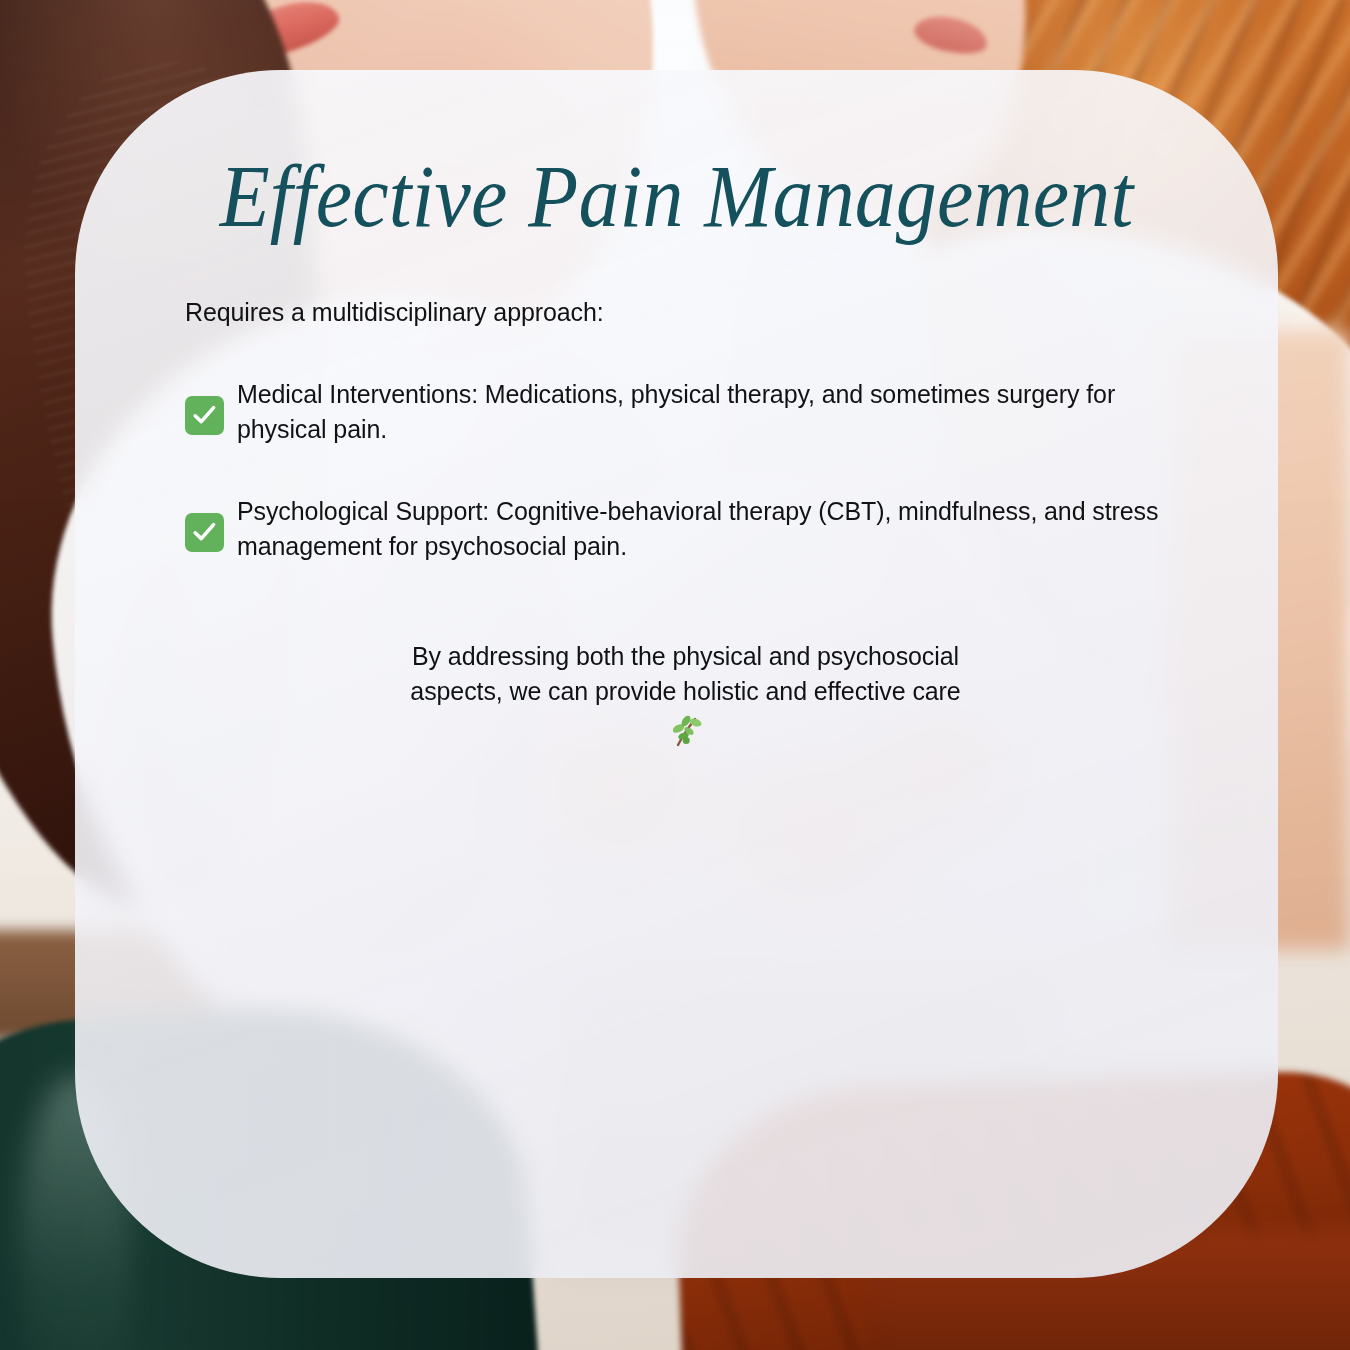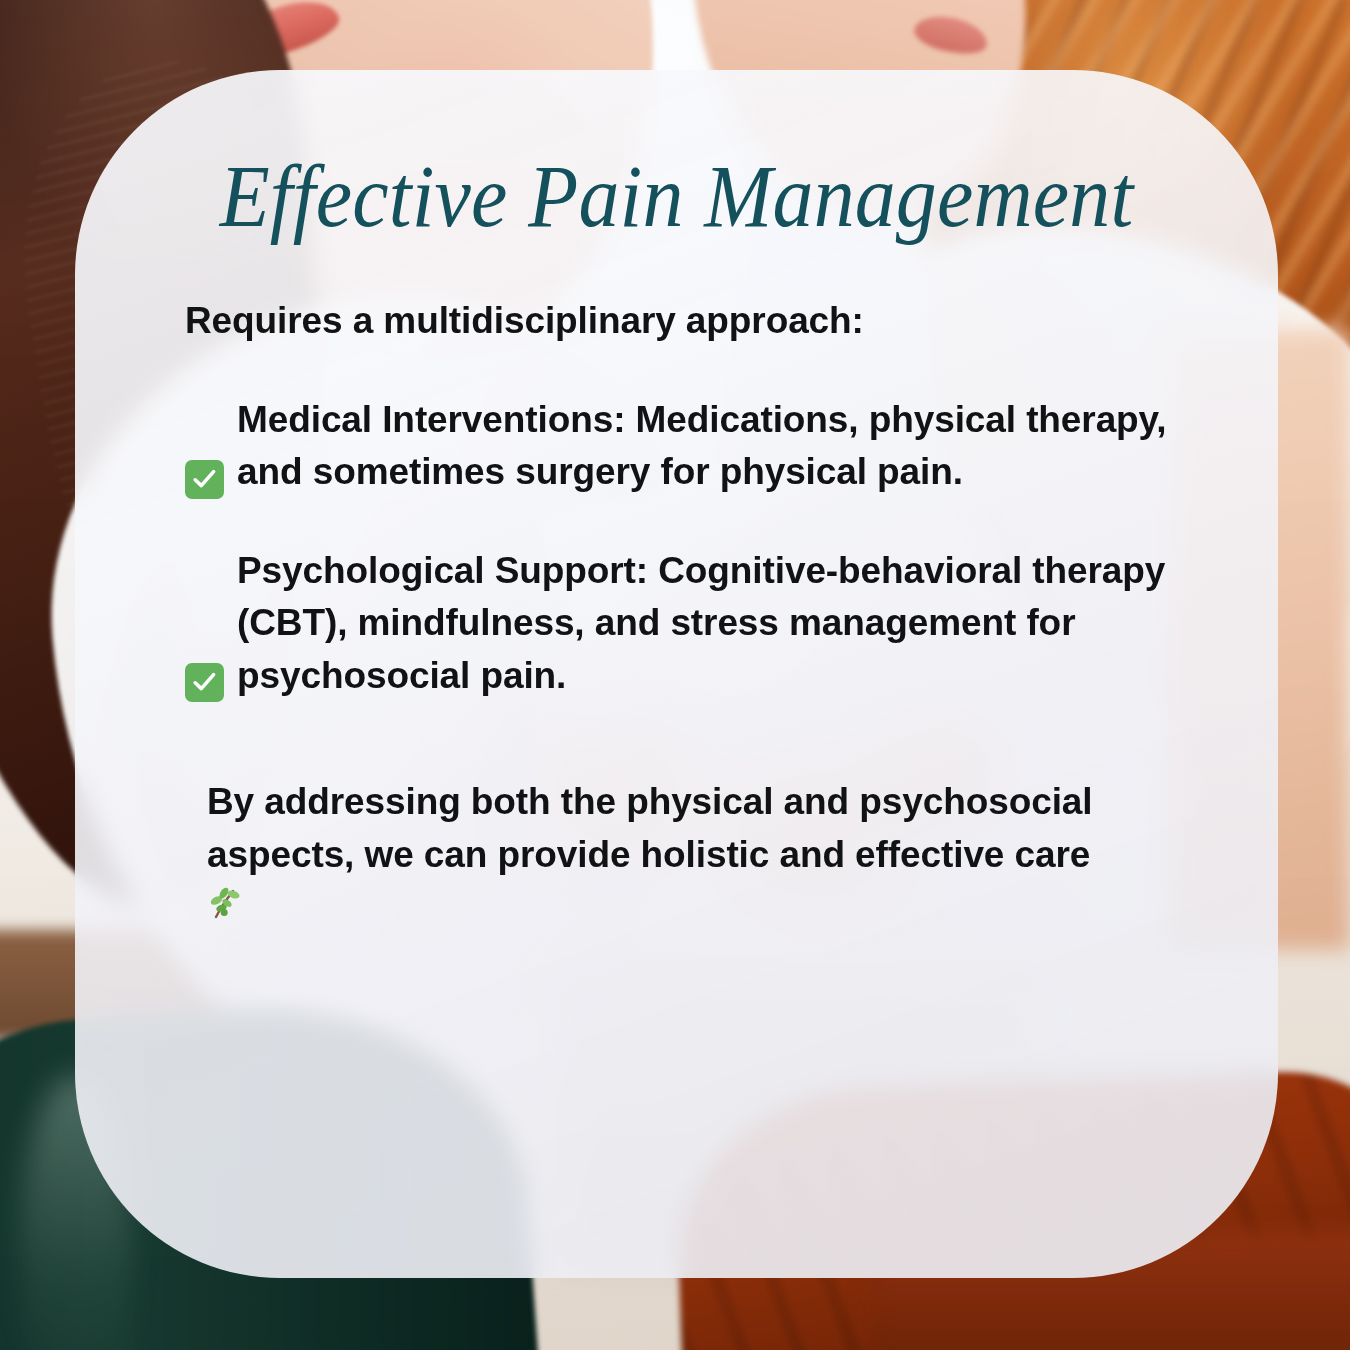--- a/index.html
+++ b/index.html
@@ -245,31 +245,31 @@
     text-align:center;
     padding-top:22px;
     white-space:nowrap;
     transform:scaleX(0.93);
   }
 
   
   .body {
     padding:0 48px 0 50px;
     color:#111214;
-    font-size:37px;
+    font-size:25px;
     line-height:1.42;
     letter-spacing:-0.1px;
-    font-weight:700;
+    font-weight:400;
   }
 
   .lead { margin-top:52px; }
 
   .bullet {
     display:flex;
-    align-items:flex-end;
+    align-items:center;
     margin-top:46px;
     gap:0;
   }
   .bullet-text { flex:1; }
 
   
   .check {
     position:relative;
     flex:0 0 auto;
     width:39px; height:39px;
@@ -277,20 +277,21 @@
     background:#62b15b;
     margin-top:6px;
     margin-right:13px;
   }
   .check svg { position:absolute; left:7px; top:7px; }
 
   .closing {
     margin-top:74px;
     padding-left:22px;
     padding-right:6px;
+    text-align:center;
   }
   .closing .leaf {
     font-size:33px;
     line-height:1.2;
     display:block;
     margin-top:2px;
   }
   .leaf-svg { vertical-align:-5px; }
 
   .nowrapline { display:block; }

